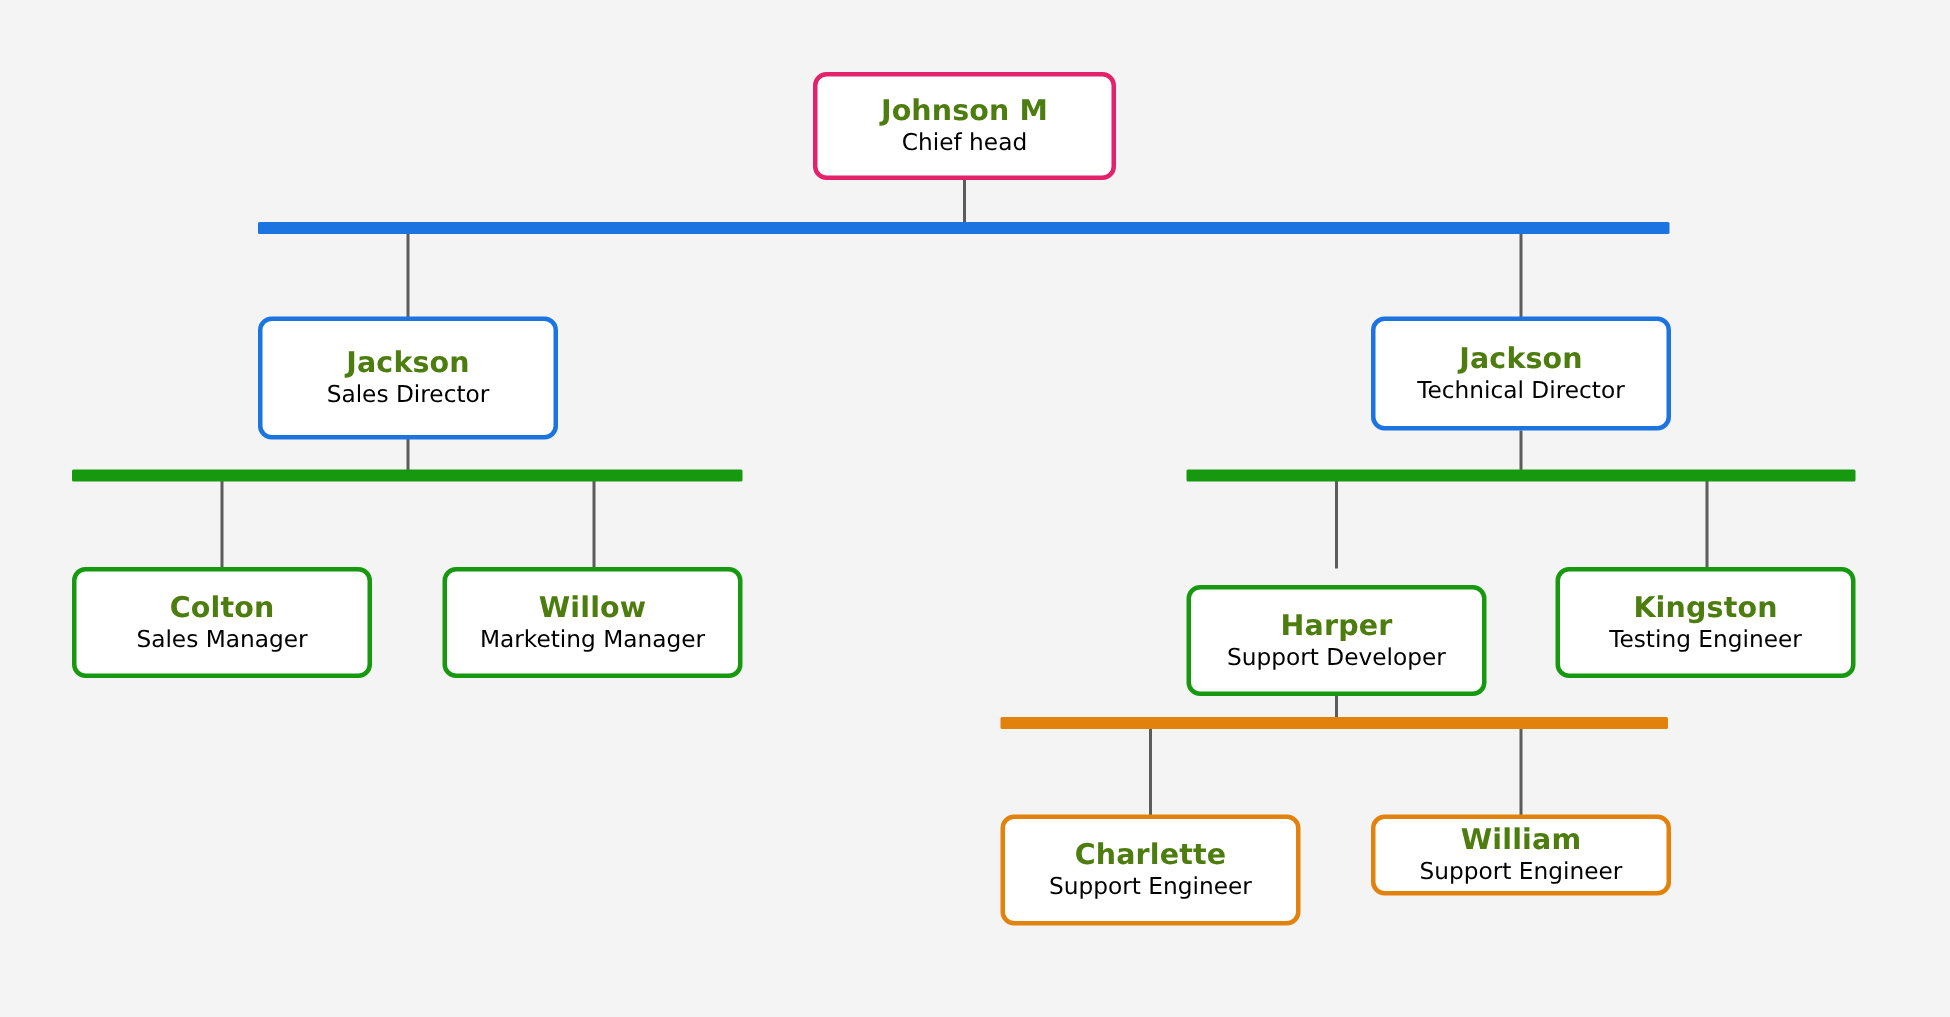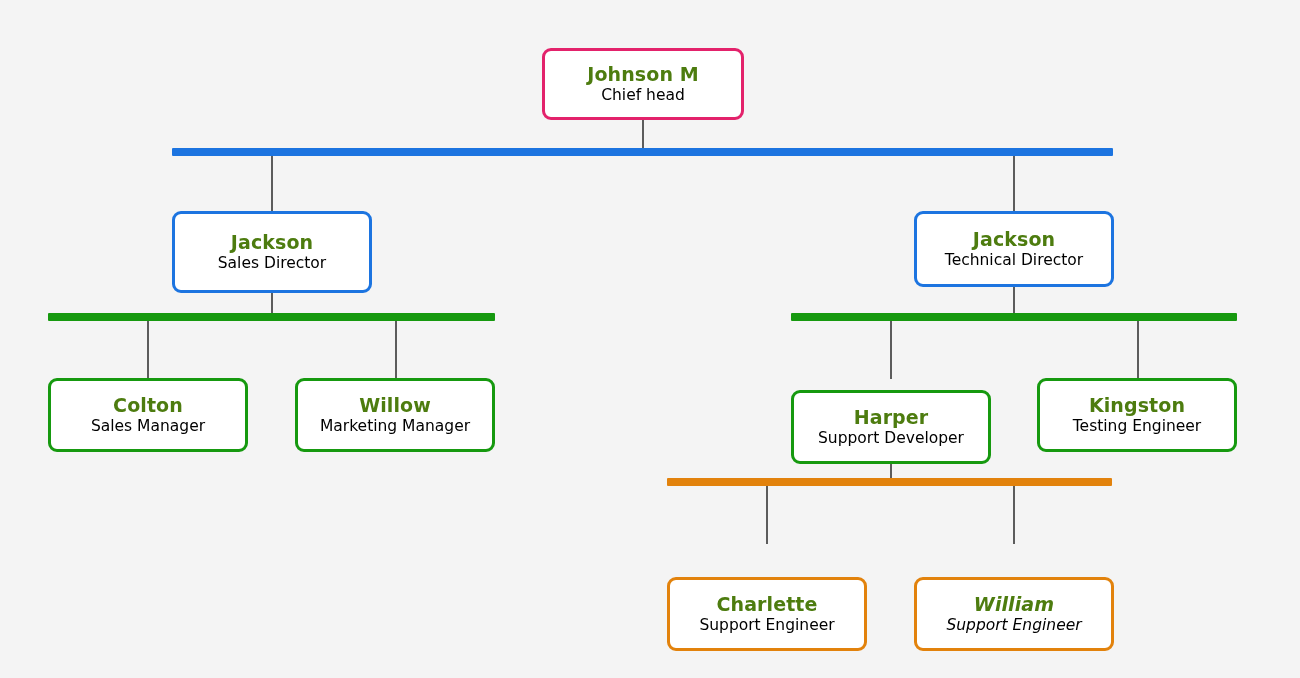--- a/index.html
+++ b/index.html
@@ -42,21 +42,21 @@
   .node .n-role {
     font-size: 15.5px;
     color: #000000;
     line-height: 1.22;
     margin-top: 1px;
   }
 
   .lvl-root  { border-color: #e3226b; }
   .lvl-dir   { border-color: #1c74e0; }
   .lvl-mgr   { border-color: #16990f; }
-  .lvl-sup   { border-color: #e2820c; margin-top: 34px; }
+  .lvl-sup   { border-color: #e2820c; }
 
   
   .hbar {
     position: absolute;
     height: 8px;
     border-radius: 1px;
     z-index: 2;
   }
   .hbar.blue   { background: #1c74e0; }
   .hbar.green  { background: #16990f; }
@@ -132,18 +132,18 @@
   <div class="node lvl-mgr" style="left:1037px; top:378px; width:200px; height:74px;">
     <div class="n-name">Kingston</div>
     <div class="n-role">Testing Engineer</div>
   </div>
 
   <div class="node lvl-sup" style="left:667px; top:543px; width:200px; height:74px;">
     <div class="n-name">Charlette</div>
     <div class="n-role">Support Engineer</div>
   </div>
 
-  <div class="node lvl-sup" style="left:914px; top:543px; width:200px; height:74px;font-style:italic;">
+  <div class="node lvl-sup" style="left:914px; top:543px; width:200px; height:54px;">
     <div class="n-name">William</div>
     <div class="n-role">Support Engineer</div>
   </div>
 
 </div>
 
 </body></html>

